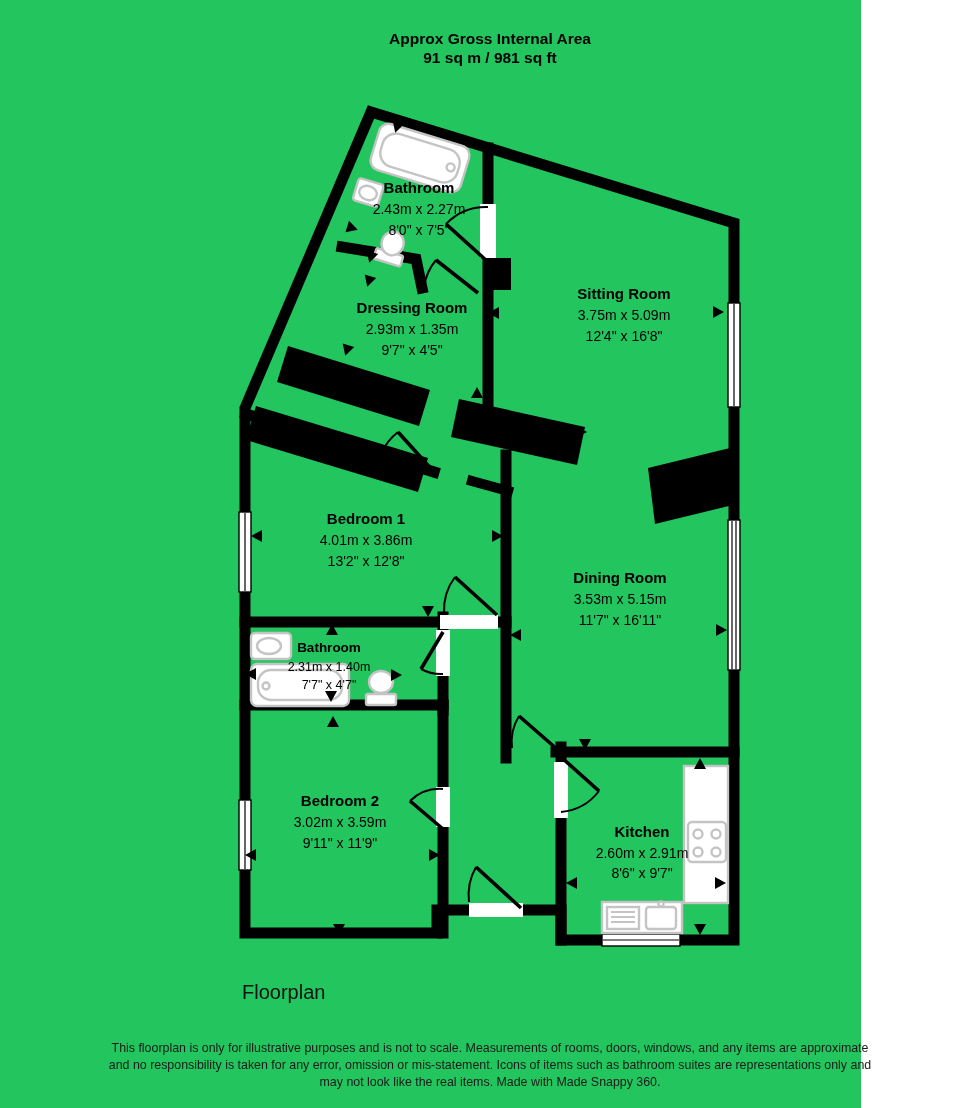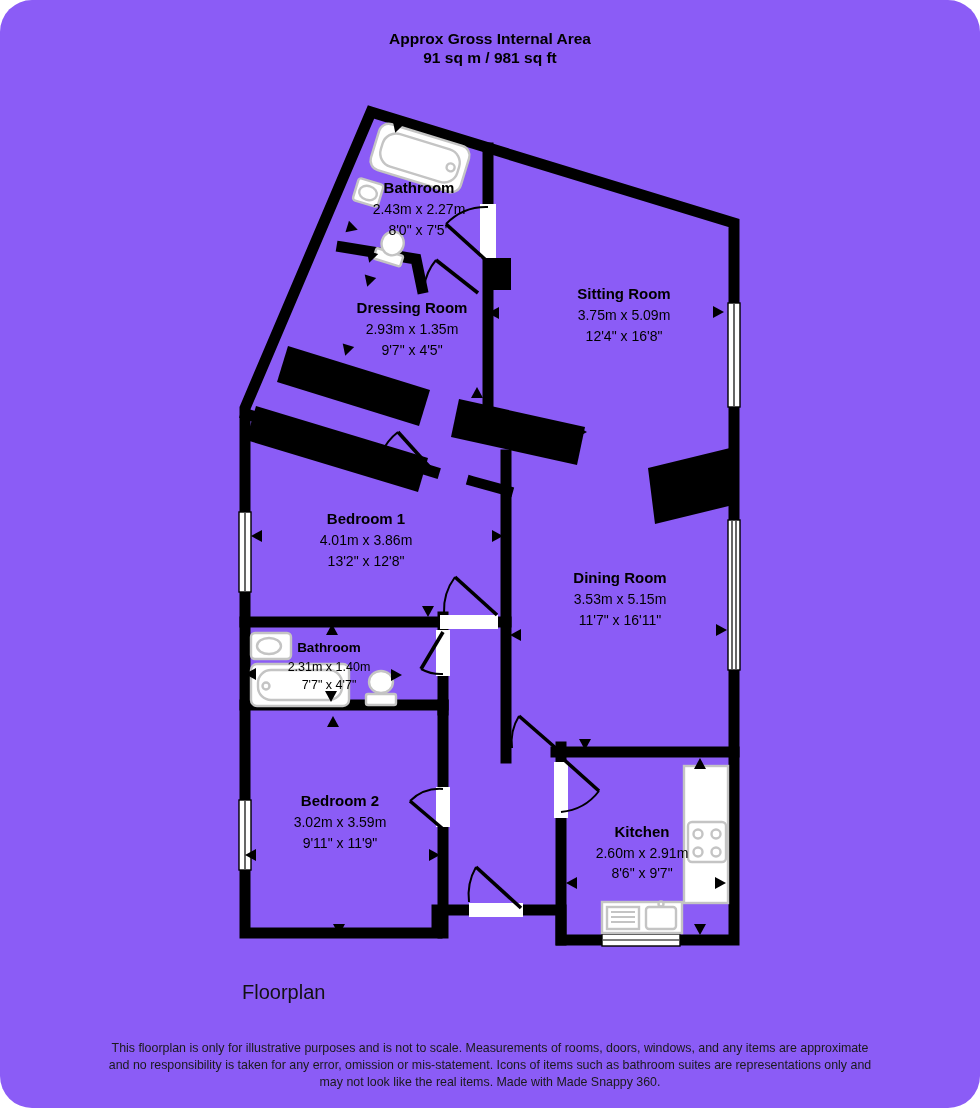--- a/index.html
+++ b/index.html
@@ -1,16 +1,16 @@
 <!DOCTYPE html>
 <html><head>
 <meta charset="utf-8">
 <style>
   html,body{margin:0;padding:0;background:#ffffff;}
-  .page{width:980px;height:1108px;position:relative;background:#8b5cf6;font-family:"Liberation Sans",sans-serif;border-radius:32px;}
+  .page{width:861px;height:1108px;position:relative;background:#22c55e;font-family:"Liberation Sans",sans-serif;}
   svg{display:block;}
   .wall{stroke:#000;stroke-width:11;fill:none;stroke-linecap:square;}
   .wall-thin{stroke:#000;stroke-width:10;fill:none;stroke-linecap:square;}
   .opening{fill:#fff;stroke:none;}
   .win-rect{fill:#fff;stroke:#000;stroke-width:1.4;}
   .win-line{stroke:#000;stroke-width:1.2;fill:none;}
   .door-arc{stroke:#000;stroke-width:2;fill:none;}
   .door-leaf{stroke:#000;stroke-width:3.6;fill:none;stroke-linecap:butt;}
   .wardrobe{fill:#000;stroke:none;}
   .fixture{stroke:#c4c4c4;stroke-width:2.4;fill:#fff;}

